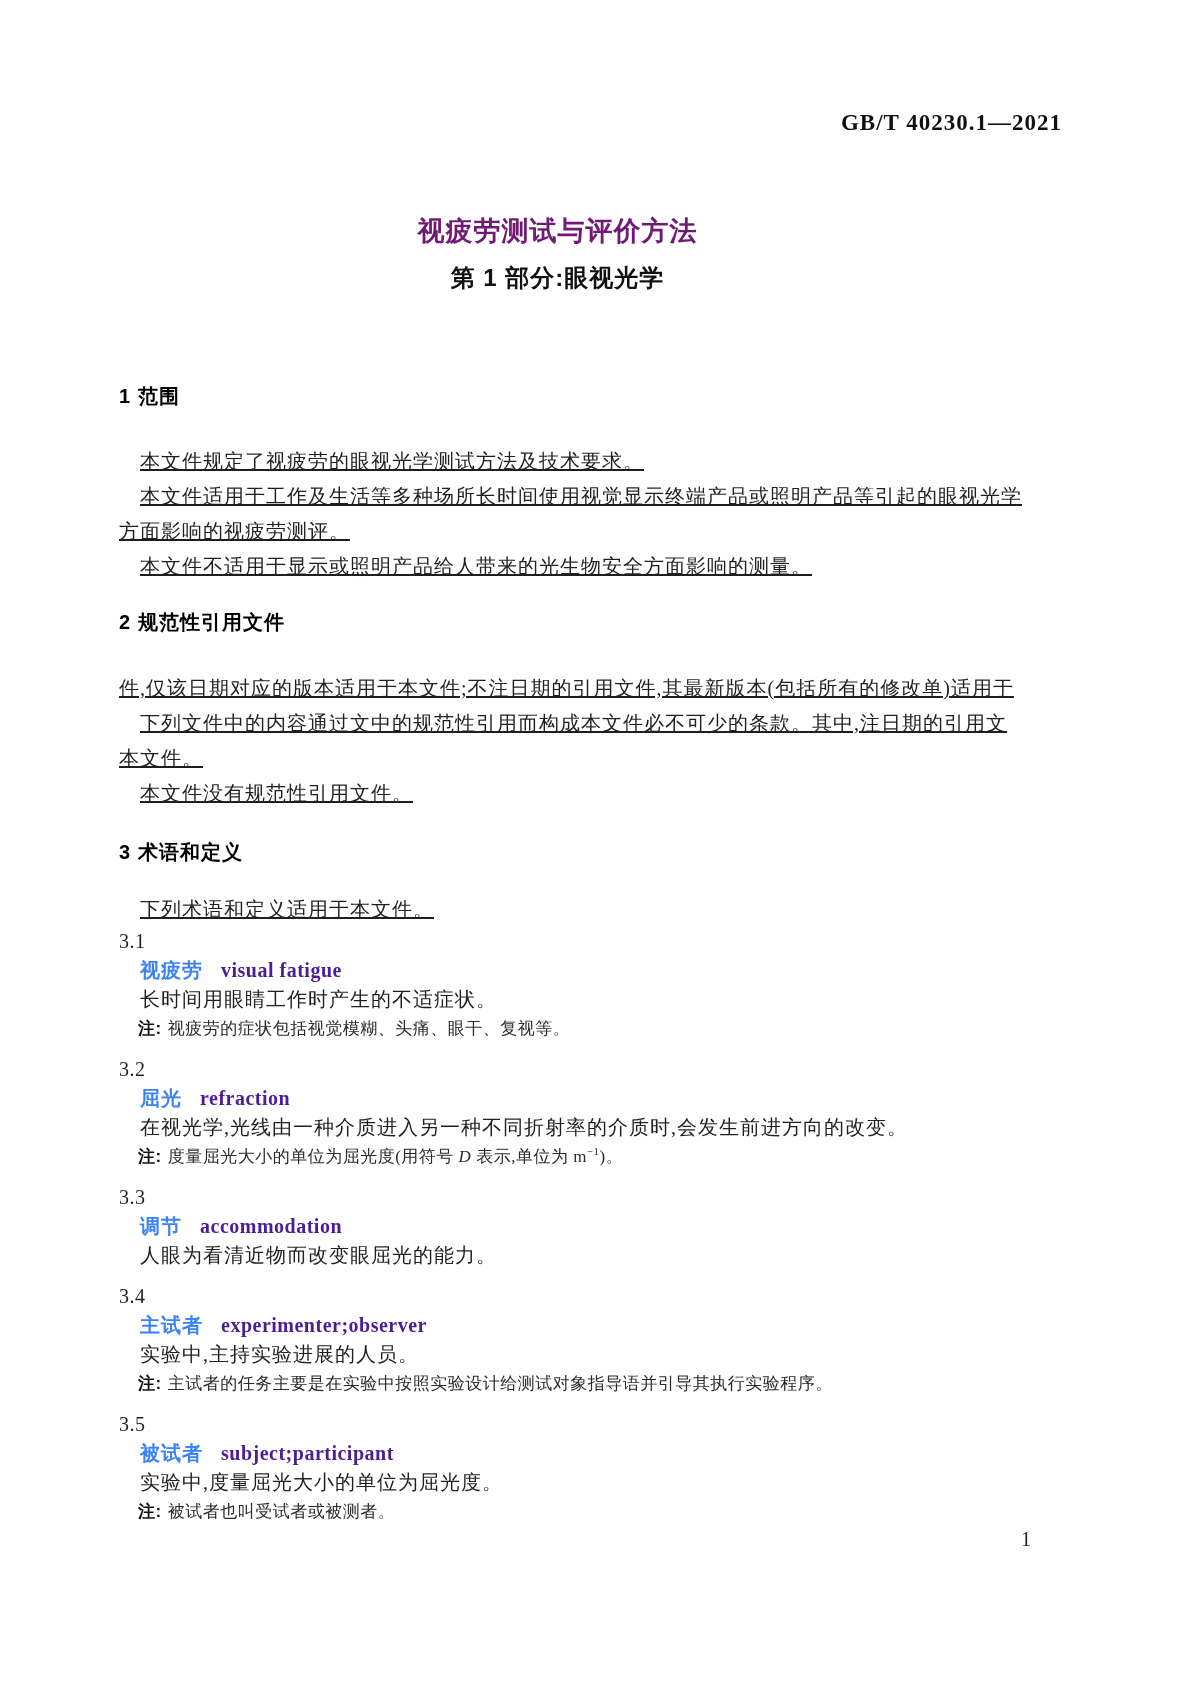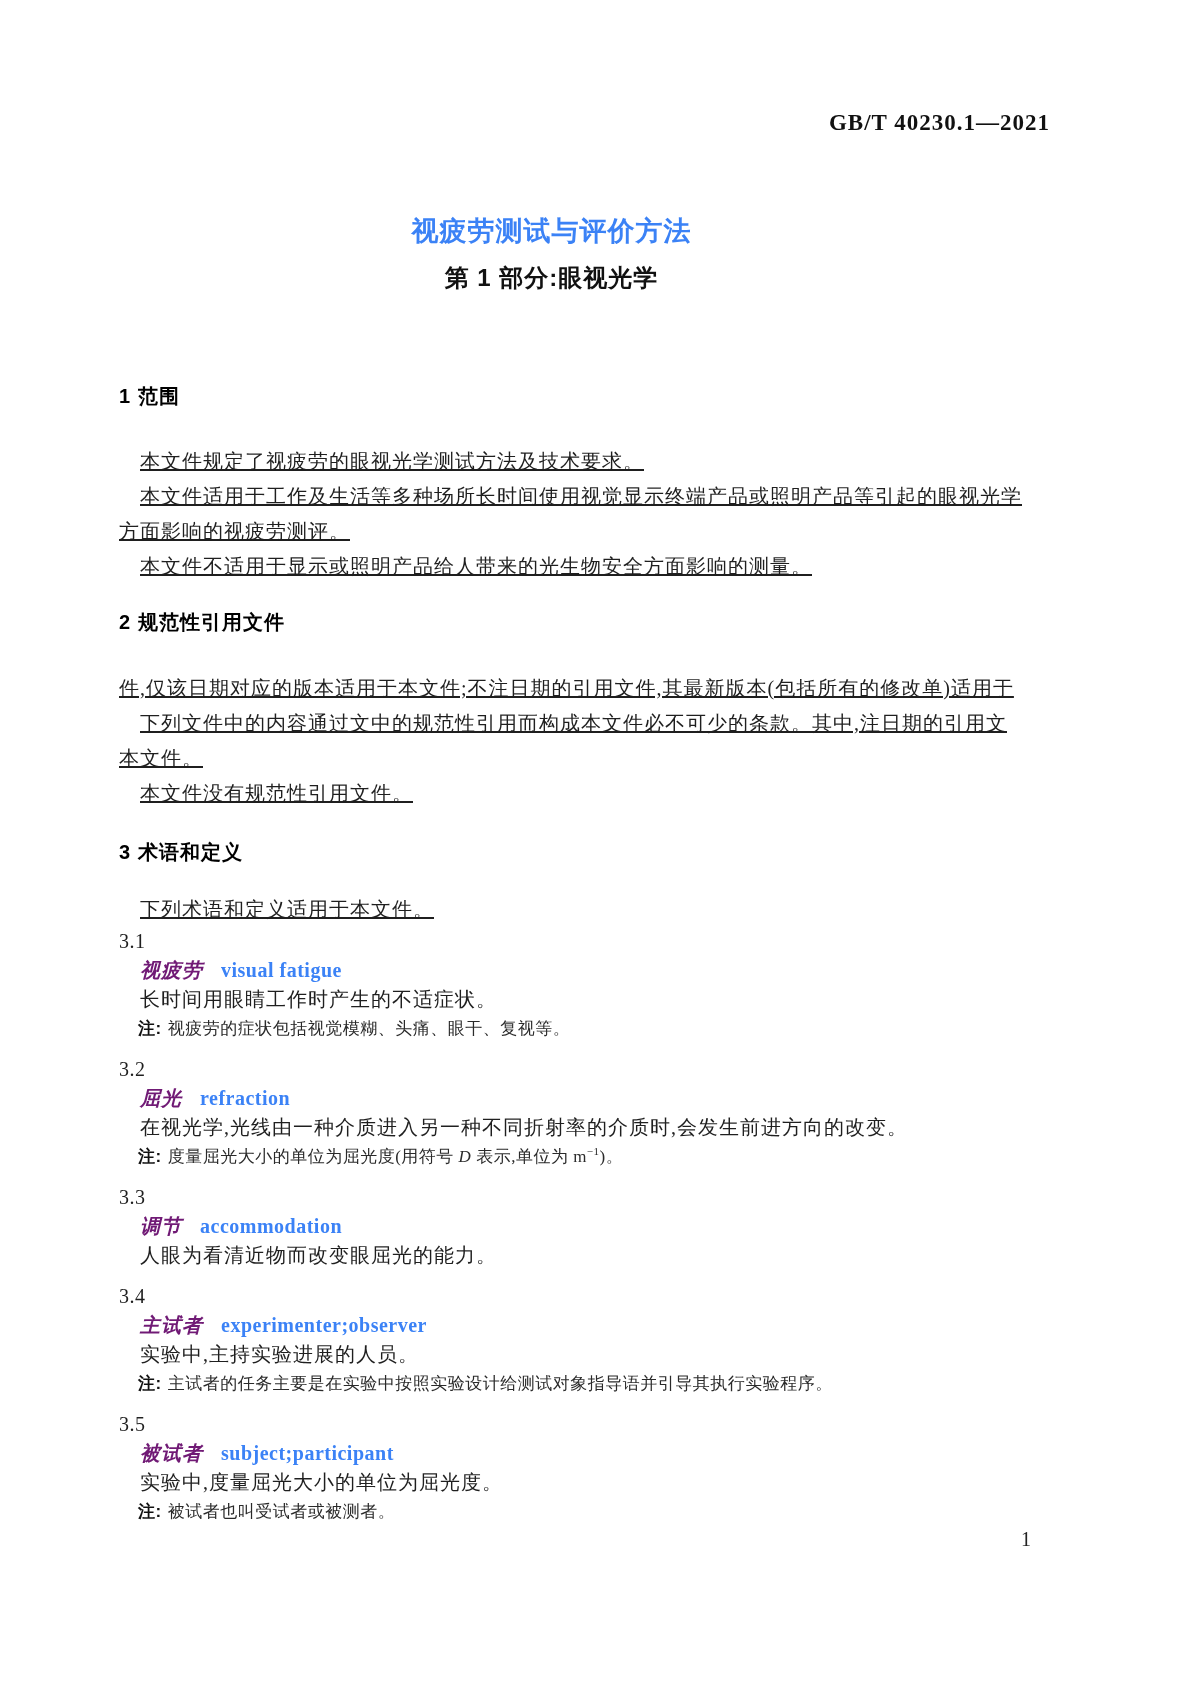--- a/index.html
+++ b/index.html
@@ -4,35 +4,35 @@
 <style>
   html,body { margin:0; padding:0; background:#ffffff; }
   .page {
     position:relative;
     width:1191px; height:1684px;
     background:#ffffff;
     color:#1f1f1f;
     font-family:"Liberation Serif","DejaVu Serif",serif;
     overflow:hidden;
   }
-  .content { position:absolute; left:119px; right:141px; top:0; }
+  .content { position:absolute; left:119px; right:129px; top:0; }
 
   .doc-number {
     position:absolute; top:110px; right:0;
     font-weight:bold; font-size:23px; letter-spacing:1px;
     color:#111;
     font-family:"Liberation Serif","DejaVu Serif",serif;
   }
 
   .title-line1 {
     margin-top:210px; margin-right:66px;
     text-align:center;
     font-family:"Liberation Sans","DejaVu Sans",sans-serif;
     font-weight:bold; font-size:27px; line-height:42px; letter-spacing:1px;
-    color:#3b82f6;
+    color:#701a75;
   }
   .title-line2 {
     margin-top:6px; margin-right:66px;
     text-align:center;
     font-family:"Liberation Sans","DejaVu Sans",sans-serif;
     font-weight:bold; font-size:24px; line-height:40px; letter-spacing:1px;
     color:#111;
   }
 
   .sec-h {
@@ -50,26 +50,26 @@
   .pg3 { margin-top:26px; }
   .bl { font-size:20px; line-height:35px; letter-spacing:1px;text-decoration:underline; }
   .ind { padding-left:21px; }
 
   .terms { margin-top:0; }
   .term + .term { margin-top:12px; }
   .t-id  { font-size:20px; line-height:29px; letter-spacing:0.5px; }
   .t-line { padding-left:21px; font-size:20px; line-height:29px; }
   .t-zh {
     font-family:"Liberation Sans","DejaVu Sans",sans-serif;
-    font-weight:bold; letter-spacing:1px; color:#701a75;font-style:italic;
+    font-weight:bold; letter-spacing:1px; color:#3b82f6;
   }
   .t-en {
     margin-left:18px;
     font-family:"Liberation Serif","DejaVu Serif",serif;
-    font-weight:bold; letter-spacing:0.5px; color:#3b82f6;
+    font-weight:bold; letter-spacing:0.5px; color:#4c1d95;
   }
   .t-def { padding-left:21px; font-size:20px; line-height:29px; letter-spacing:1px; }
   .t-note { padding-left:19px; font-size:17px; line-height:29px; letter-spacing:0.5px; color:#2a2a2a; }
   .t-note .n-label {
     font-family:"Liberation Sans","DejaVu Sans",sans-serif;
     font-weight:bold; margin-right:6px; color:#111;
   }
   .t-note sup { font-size:11px; line-height:0; }
   .seg-italic { font-style:italic; font-family:"Liberation Serif","DejaVu Serif",serif; }
 

